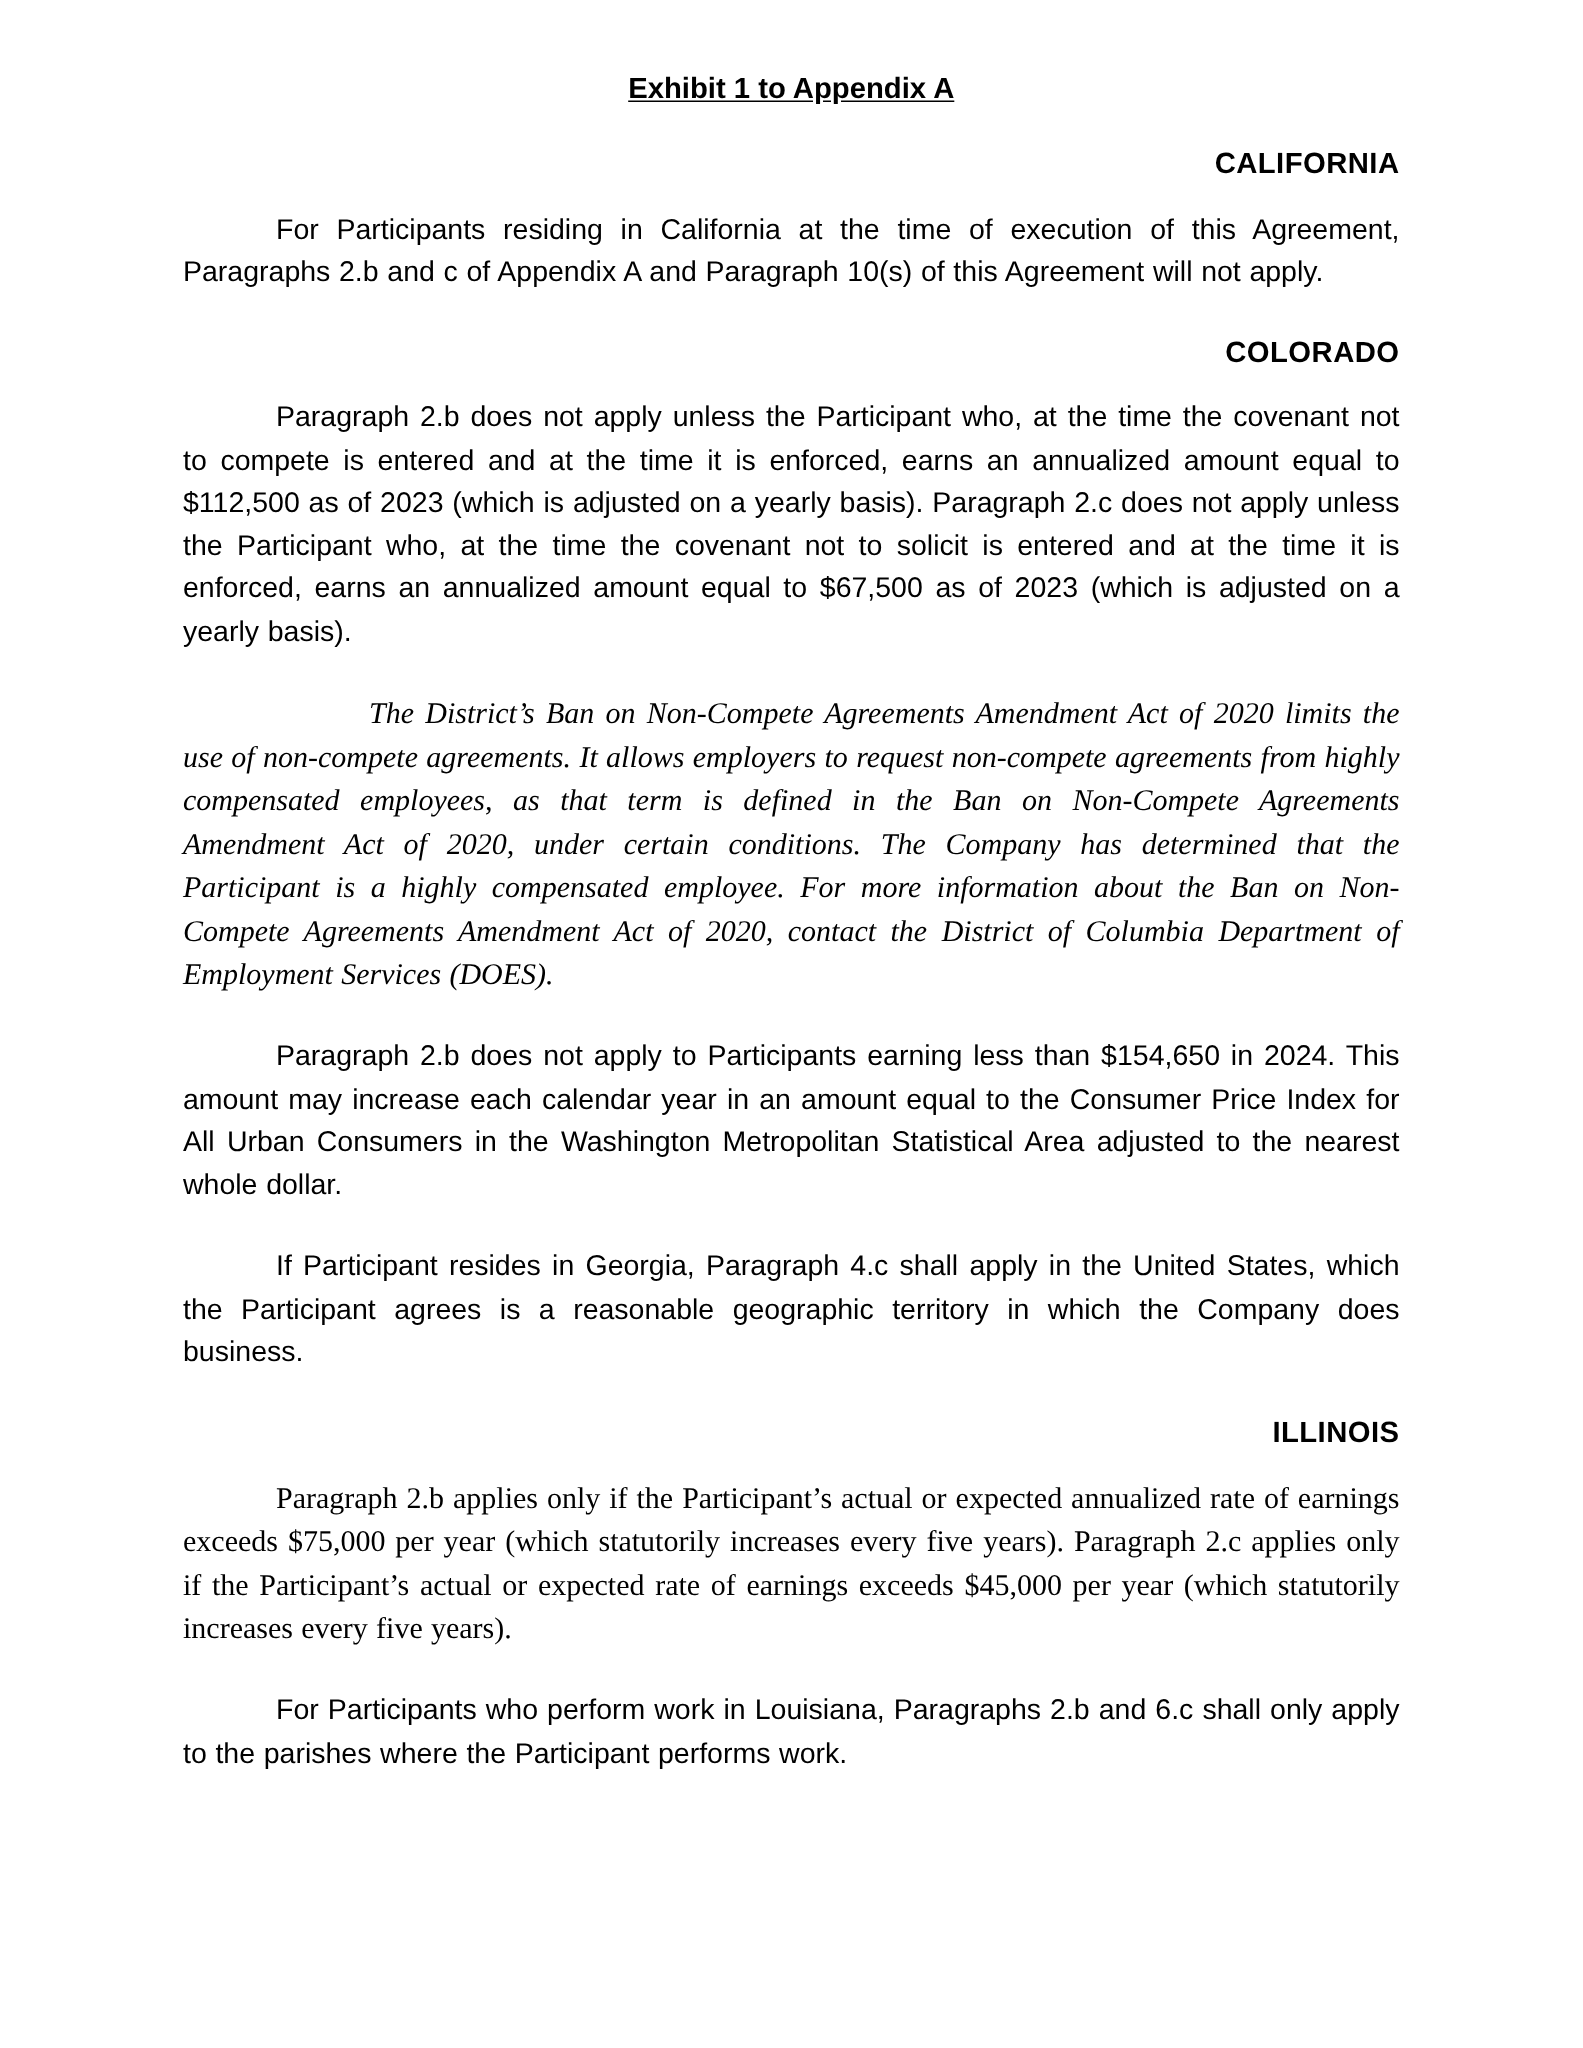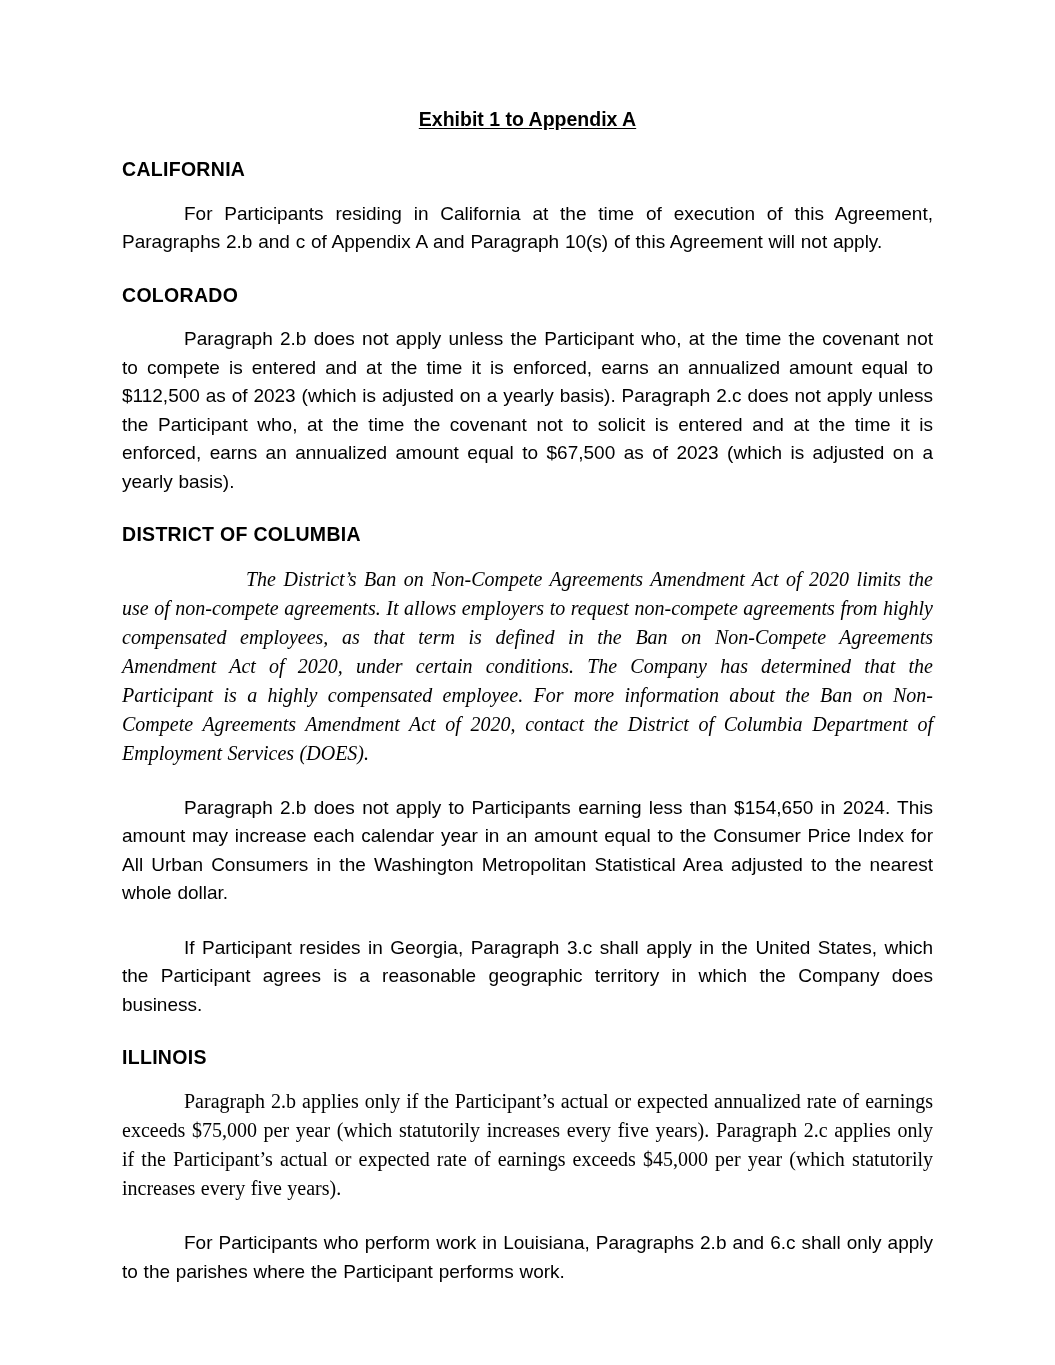--- a/index.html
+++ b/index.html
@@ -12,34 +12,34 @@
     height: 1365px;
     font-family: "Liberation Sans", sans-serif;
     color: #000000;
     overflow: hidden;
   }
   .page {
     position: relative;
     width: 1055px;
     height: 1046px;
     box-sizing: border-box;
-    padding: 108px 122px 60px 122px;
+    padding: 48px 122px 60px 122px;
   }
   .doc-title {
     text-align: center;
     font-size: 19.5px;
     line-height: 1.2;
     margin: 0 0 26px 0;
   }
   .doc-title span {
     text-decoration: underline;
     text-underline-offset: 2px;
   }
   .section-heading {
-    text-align: left;
+    text-align: right;
     font-size: 19.5px;
     letter-spacing: 0.3px;
     margin: 0 0 18px 0;
     line-height: 1.25;
   }
   .para {
     font-size: 19px;
     line-height: 1.5;
     text-align: justify;
     margin: 0 0 26px 0;
@@ -65,24 +65,23 @@
 <div class="page">
 
   <h1 class="doc-title"><span>Exhibit 1 to Appendix A</span></h1>
 
   <h2 class="section-heading">CALIFORNIA</h2>
   <p class="para">For Participants residing in California at the time of execution of this Agreement, Paragraphs 2.b and c of Appendix A and Paragraph 10(s) of this Agreement will not apply.</p>
 
   <h2 class="section-heading">COLORADO</h2>
   <p class="para">Paragraph 2.b does not apply unless the Participant who, at the time the covenant not to compete is entered and at the time it is enforced, earns an annualized amount equal to $112,500 as of 2023 (which is adjusted on a yearly basis).  Paragraph 2.c does not apply unless the Participant who, at the time the covenant not to solicit is entered and at the time it is enforced, earns an annualized amount equal to $67,500 as of 2023 (which is adjusted on a yearly basis).</p>
 
-  <h2 class="section-heading">DISTRICT OF COLUMBIA</h2>
   <p class="para serif indent-wide">The District’s Ban on Non-Compete Agreements Amendment Act of 2020 limits the use of non-compete agreements. It allows employers to request non-compete agreements from highly compensated employees, as that term is defined in the Ban on Non-Compete Agreements Amendment Act of 2020, under certain conditions. The Company has determined that the Participant is a highly compensated employee. For more information about the Ban on Non-Compete Agreements Amendment Act of 2020, contact the District of Columbia Department of Employment Services (DOES).</p>
   <p class="para">Paragraph 2.b does not apply to Participants earning less than $154,650 in 2024.  This amount may increase each calendar year in an amount equal to the Consumer Price Index for All Urban Consumers in the Washington Metropolitan Statistical Area adjusted to the nearest whole dollar.</p>
 
-  <p class="para">If Participant resides in Georgia, Paragraph 3.c shall apply in the United States, which the Participant agrees is a reasonable geographic territory in which the Company does business.</p>
+  <p class="para">If Participant resides in Georgia, Paragraph 4.c shall apply in the United States, which the Participant agrees is a reasonable geographic territory in which the Company does business.</p>
 
   <h2 class="section-heading">ILLINOIS</h2>
   <p class="para serif">Paragraph 2.b applies only if the Participant’s actual or expected annualized rate of earnings exceeds $75,000 per year (which statutorily increases every five years).  Paragraph 2.c applies only if the Participant’s actual or expected rate of earnings exceeds $45,000 per year (which statutorily increases every five years).</p>
 
   <p class="para last">For Participants who perform work in Louisiana, Paragraphs 2.b and 6.c shall only apply to the parishes where the Participant performs work.</p>
 
 </div>
 
 </body></html>

